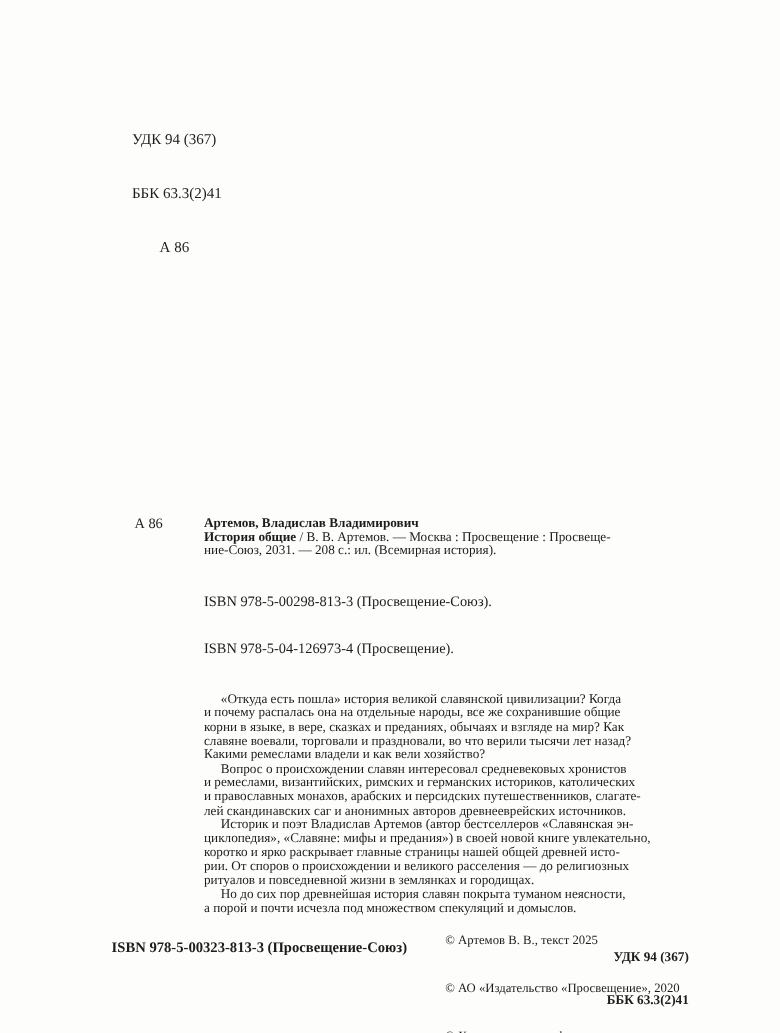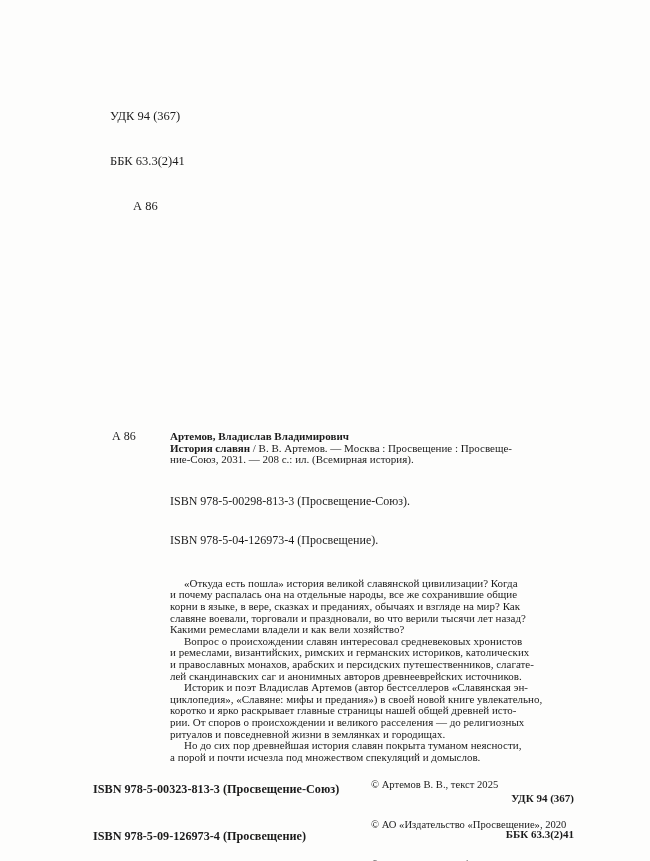--- a/index.html
+++ b/index.html
@@ -93,21 +93,21 @@
   <div class="abs top-block">
     <div>УДК 94 (367)</div>
     <div>ББК 63.3(2)41</div>
     <div class="top-code">А 86</div>
   </div>
 
   <div class="abs margin-code">А 86</div>
 
   <div class="abs card">
     <div class="author">Артемов, Владислав Владимирович</div>
-    <div class="title-block"><span class="title-bold">История славян</span><span> / В. В. Артемов. — Москва : Просвещение : Просвеще-
+    <div class="title-block"><span class="title-bold">История общие</span><span> / В. В. Артемов. — Москва : Просвещение : Просвеще-
 ние-Союз, 2031. — 208 с.: ил. (Всемирная история).</span></div>
     <div class="isbn-block">
       <div>ISBN 978-5-00298-813-3 (Просвещение-Союз).</div>
       <div>ISBN 978-5-04-126973-4 (Просвещение).</div>
     </div>
     <div class="annotation">
       <div class="para">«Откуда есть пошла» история великой славянской цивилизации? Когда
 и почему распалась она на отдельные народы, все же сохранившие общие
 корни в языке, в вере, сказках и преданиях, обычаях и взгляде на мир? Как
 славяне воевали, торговали и праздновали, во что верили тысячи лет назад?
@@ -125,21 +125,20 @@
 а порой и почти исчезла под множеством спекуляций и домыслов.</div>
     </div>
     <div class="udk-right">
       <div>УДК 94 (367)</div>
       <div>ББК 63.3(2)41</div>
     </div>
   </div>
 
   <div class="abs bottom-isbn">
     <div>ISBN 978-5-00323-813-3 (Просвещение-Союз)</div>
-    <div>ISBN 978-5-09-126973-4 (Просвещение)</div>
   </div>
 
   <div class="abs copyright">
     <div>© Артемов В. В., текст 2025</div>
     <div>© АО «Издательство «Просвещение», 2020</div>
     <div>© Художественное оформление.</div>
     
     
   </div>
 

